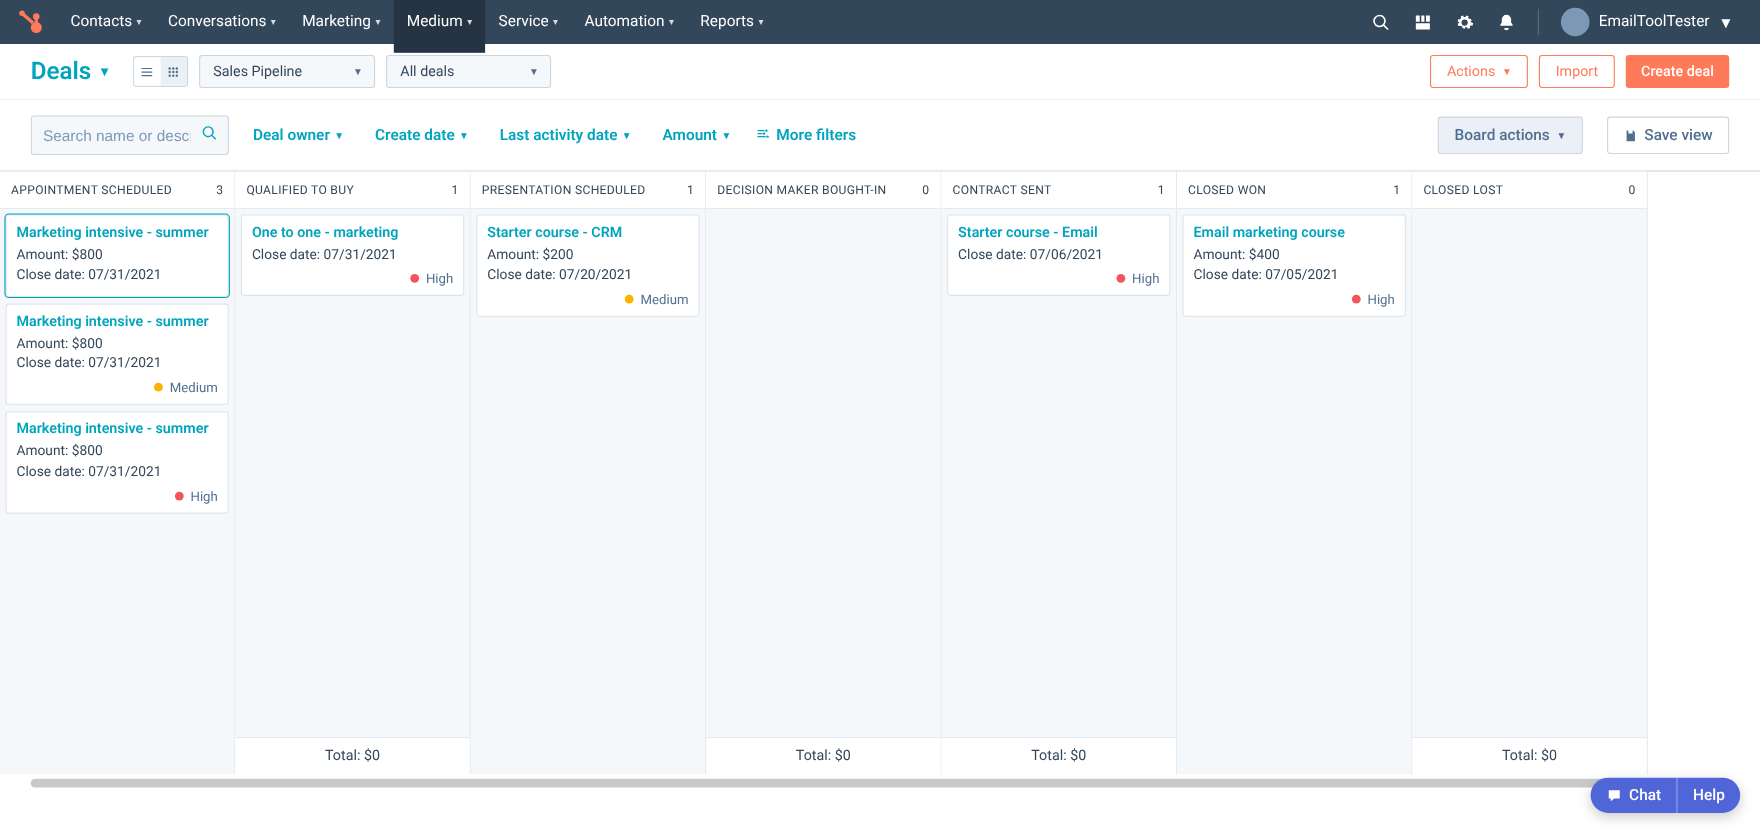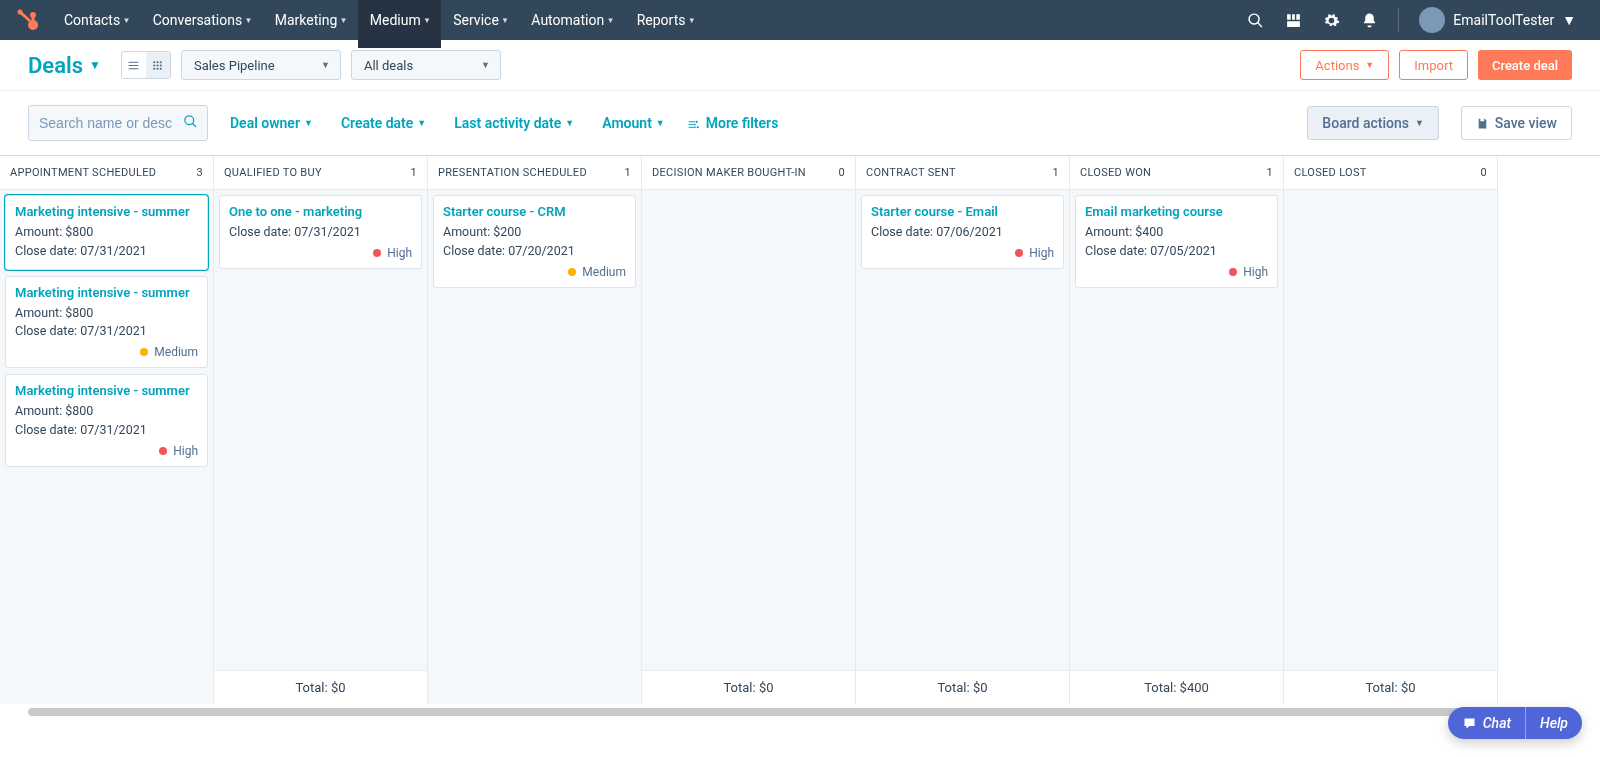--- a/index.html
+++ b/index.html
@@ -63,21 +63,21 @@
   .btn-primary{height:30px;padding:0 14px;border:none;border-radius:3px;background:var(--orange);color:#fff;display:flex;align-items:center;cursor:pointer;font-size:13px;font-weight:500;}
   
   .filters{display:flex;align-items:center;padding:14px 28px;gap:22px;}
   .search-wrap{position:relative;width:180px;}
   .search{width:100%;height:36px;border:1px solid var(--border);border-radius:3px;padding:0 34px 0 10px;background:var(--bg-subtle);font-size:14px;color:var(--text);}
   .search::placeholder{color:#7c98b6;}
   .search-wrap .sicon{position:absolute;right:10px;top:50%;transform:translateY(-50%);}
   .search-wrap .sicon svg{width:15px;height:15px;fill:var(--teal);}
   .fchip{display:flex;align-items:center;gap:4px;color:var(--teal);font-weight:600;font-size:14px;cursor:pointer;}
   .fchip .caret{font-size:9px;}
-  .more-filters{display:flex;align-items:flex-end;gap:6px;color:var(--teal);font-weight:600;font-size:14px;cursor:pointer;}
+  .more-filters{display:flex;align-items:flex-start;gap:6px;color:var(--teal);font-weight:600;font-size:14px;cursor:pointer;}
   .more-filters svg{width:13px;height:13px;fill:var(--teal);}
   .board-btn{display:flex;align-items:center;gap:6px;height:34px;padding:0 14px;border:1px solid var(--border);border-radius:3px;background:#eaf0f6;color:var(--muted);cursor:pointer;font-size:14px;font-weight:500;}
   .save-btn{display:flex;align-items:center;gap:6px;height:34px;padding:0 14px;border:1px solid var(--border);border-radius:3px;background:#fff;color:var(--muted);cursor:pointer;font-size:14px;font-weight:500;}
   .save-btn svg{width:13px;height:13px;fill:var(--muted);}
   
   .board-wrap{border-top:1px solid var(--border);}
   .board-scroll{overflow-x:auto;}
   .board{display:flex;min-width:100%;}
   .col{flex:0 0 214px;width:214px;border-right:1px solid #e5eaf0;display:flex;flex-direction:column;background:var(--bg-subtle);}
   .col-header{display:flex;align-items:center;justify-content:space-between;padding:10px 10px;background:#fff;border-bottom:1px solid #e5eaf0;font-size:11px;letter-spacing:.3px;color:var(--text);text-transform:uppercase;}
@@ -88,21 +88,21 @@
   .card-title{color:var(--teal);font-weight:600;font-size:13px;margin-bottom:4px;}
   .card-line{font-size:12.5px;color:var(--text);line-height:1.5;}
   .card-line .lbl{color:var(--text);}
   .priority{display:flex;justify-content:flex-end;align-items:center;gap:6px;font-size:12px;color:var(--muted);margin-top:4px;}
   .dot{width:8px;height:8px;border-radius:50%;display:inline-block;}
   .dot.red{background:var(--red);}
   .dot.yellow{background:var(--yellow);}
   .col-footer{background:#fff;border-top:1px solid #e5eaf0;text-align:center;padding:9px 0;font-size:13px;color:var(--text);}
   .hscroll{height:8px;background:#c9c9c9;margin:4px 28px 0 28px;border-radius:4px;}
   
-  .helpwidget{position:fixed;bottom:18px;right:18px;display:flex;background:#5065d8;border-radius:20px;overflow:hidden;box-shadow:0 4px 12px rgba(0,0,0,.2);color:#fff;font-size:14px;font-weight:500;font-style:italic;}
+  .helpwidget{position:fixed;bottom:18px;right:18px;display:flex;background:#5065d8;border-radius:20px;overflow:hidden;box-shadow:0 4px 12px rgba(0,0,0,.2);color:#fff;font-size:14px;font-weight:500;}
   .hw-part{display:flex;align-items:center;gap:6px;padding:8px 14px;cursor:pointer;}
   .hw-part:first-child{border-right:1px solid rgba(255,255,255,.4);}
   .hw-part svg{width:15px;height:15px;fill:#fff;}
 </style>
 </head>
 <body>
 
 <div class="topnav">
   <div class="brand">
     <svg viewBox="0 0 24 24">
@@ -367,21 +367,20 @@
             <div class="card">
               <div class="card-title">Email marketing course</div>
               <div class="card-line"><span class="lbl">Amount:</span> $400</div>
               <div class="card-line"><span class="lbl">Close date:</span> 07/05/2021</div>
               <div class="priority">
                 <span class="dot red"></span>
                 <span>High</span>
               </div>
             </div>
           </div>
-          <div class="col-footer">Total: $400</div>
         </div>
         <div class="col">
           <div class="col-header">
             <span>CLOSED LOST</span>
             <span class="count">0</span>
           </div>
           <div class="col-body"></div>
           <div class="col-footer">Total: $0</div>
         </div>
       </div>

